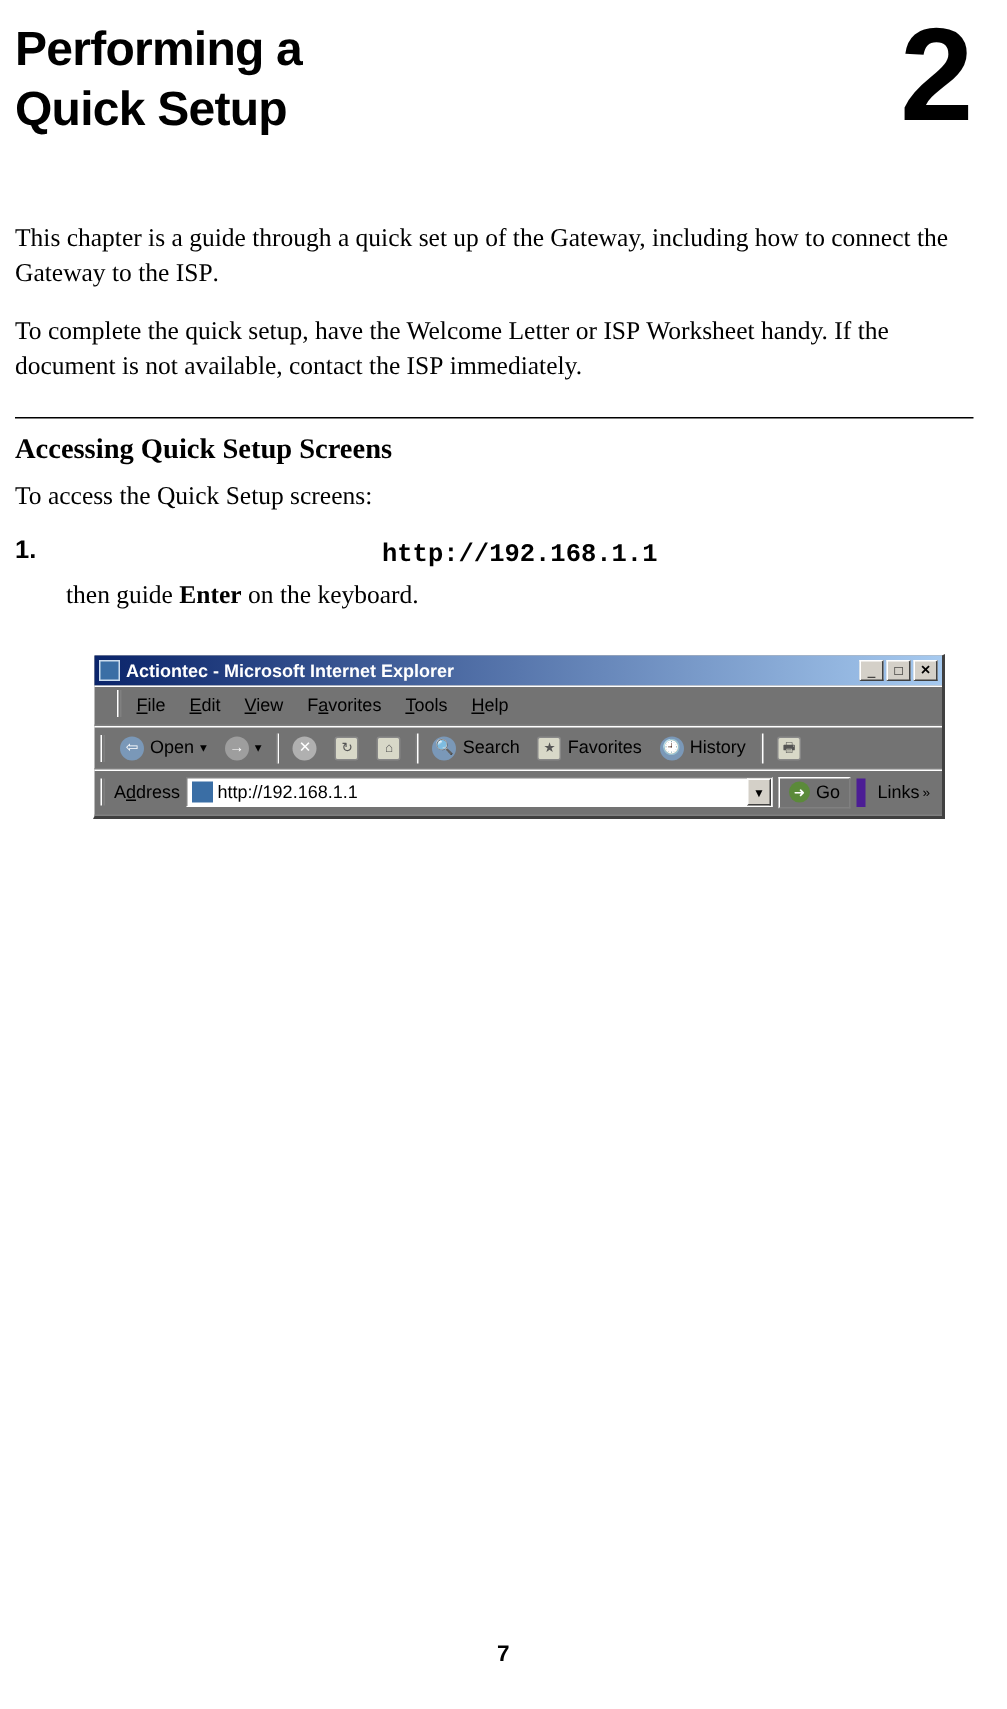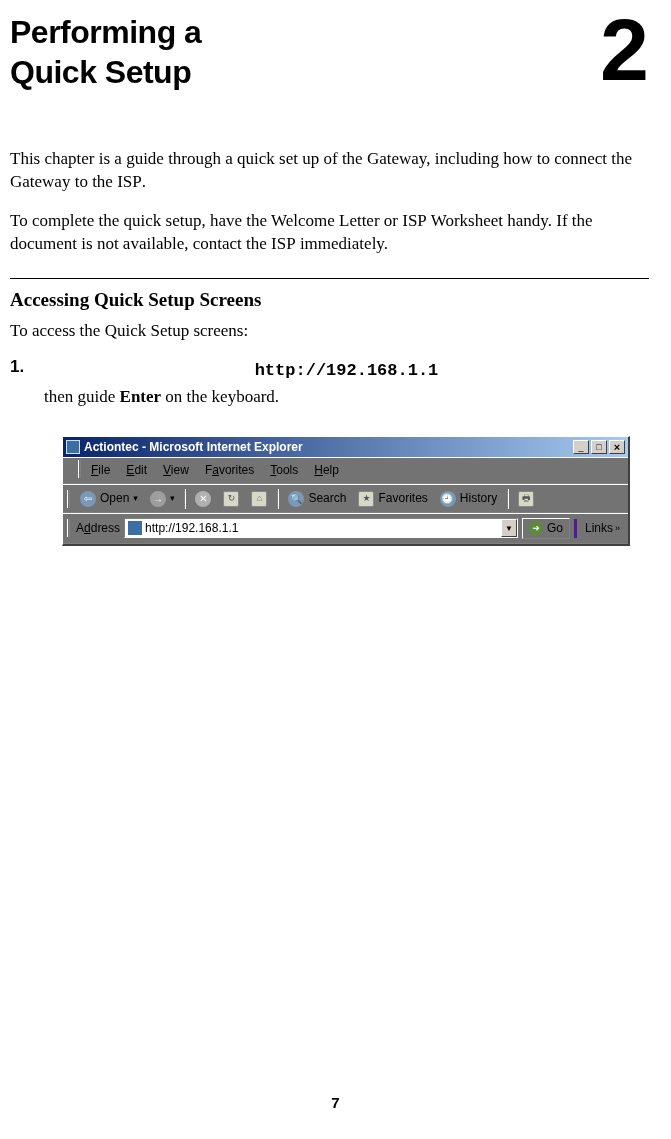--- a/index.html
+++ b/index.html
@@ -192,21 +192,21 @@
   .go-btn {
     display:flex;align-items:center;gap:4px;
     padding: 1px 6px;
     margin-left: 4px;
     border-top: 1px solid #fff;
     border-left: 1px solid #fff;
     border-right: 1px solid #808080;
     border-bottom: 1px solid #808080;
   }
   .go-icon { width:14px;height:14px;border-radius:50%;background:#5b8a3a;display:flex;align-items:center;justify-content:center;color:#fff;font-size:9px;}
-  .links-btn { padding: 1px 4px 1px 8px; border-left:3px solid #4c1d95; margin-left:4px; display:flex;align-items:center;gap:2px;}
+  .links-btn { padding: 1px 4px 1px 8px; border-left:6px solid #4c1d95; margin-left:4px; display:flex;align-items:center;gap:2px;}
   .chevron { font-size: 9px; }
   .page-num {
     position: absolute;
     bottom: 28px;
     left: 0; right: 0;
     text-align: center;
     font-family: Verdana, Arial, sans-serif;
     font-weight: 700;
     font-size: 15px;
   }

